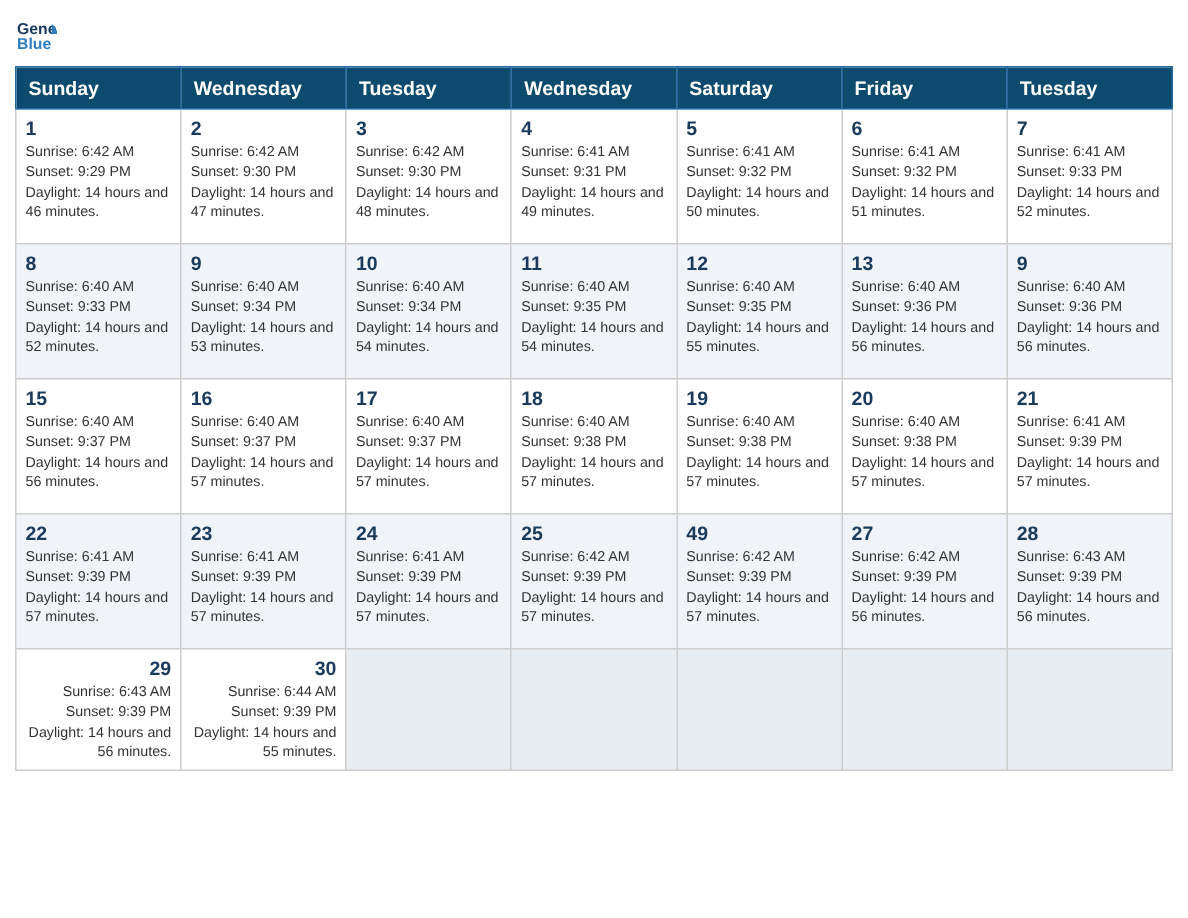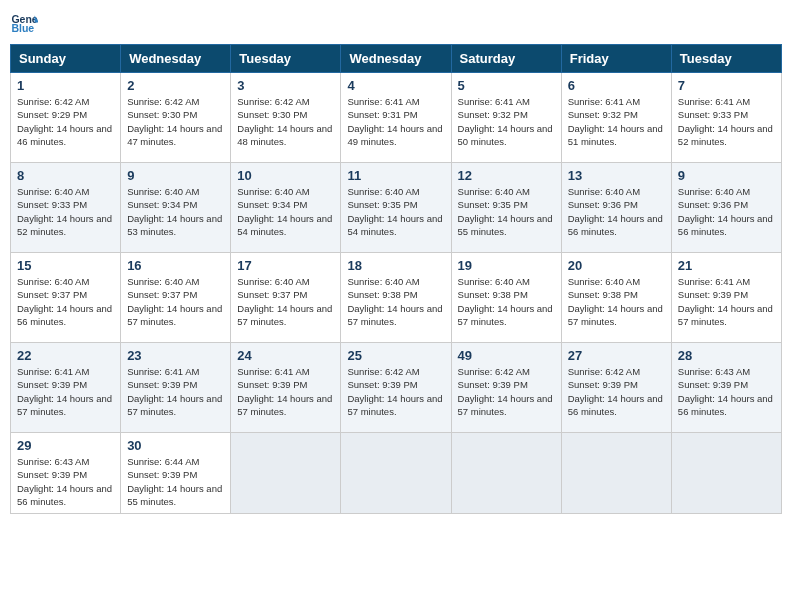--- a/index.html
+++ b/index.html
@@ -72,20 +72,21 @@
     .day-info {
       font-size: 9.5px;
       color: #333;
       line-height: 1.4;
     }
     .empty-cell {
       background: #e8edf2 !important;
     }
     .last-row td {
       height: 80px;
+      text-align: right;
     }
   </style>
 </head>
 <body>
 
 <div class="header-area">
   <div class="logo">
     <svg class="logo-icon" viewBox="0 0 40 40">
       <text x="2" y="18" font-size="15" font-weight="bold" fill="#1a3a5c" font-family="Arial">General</text>
       <text x="2" y="32" font-size="15" font-weight="bold" fill="#2e7fc1" font-family="Arial">Blue</text>

